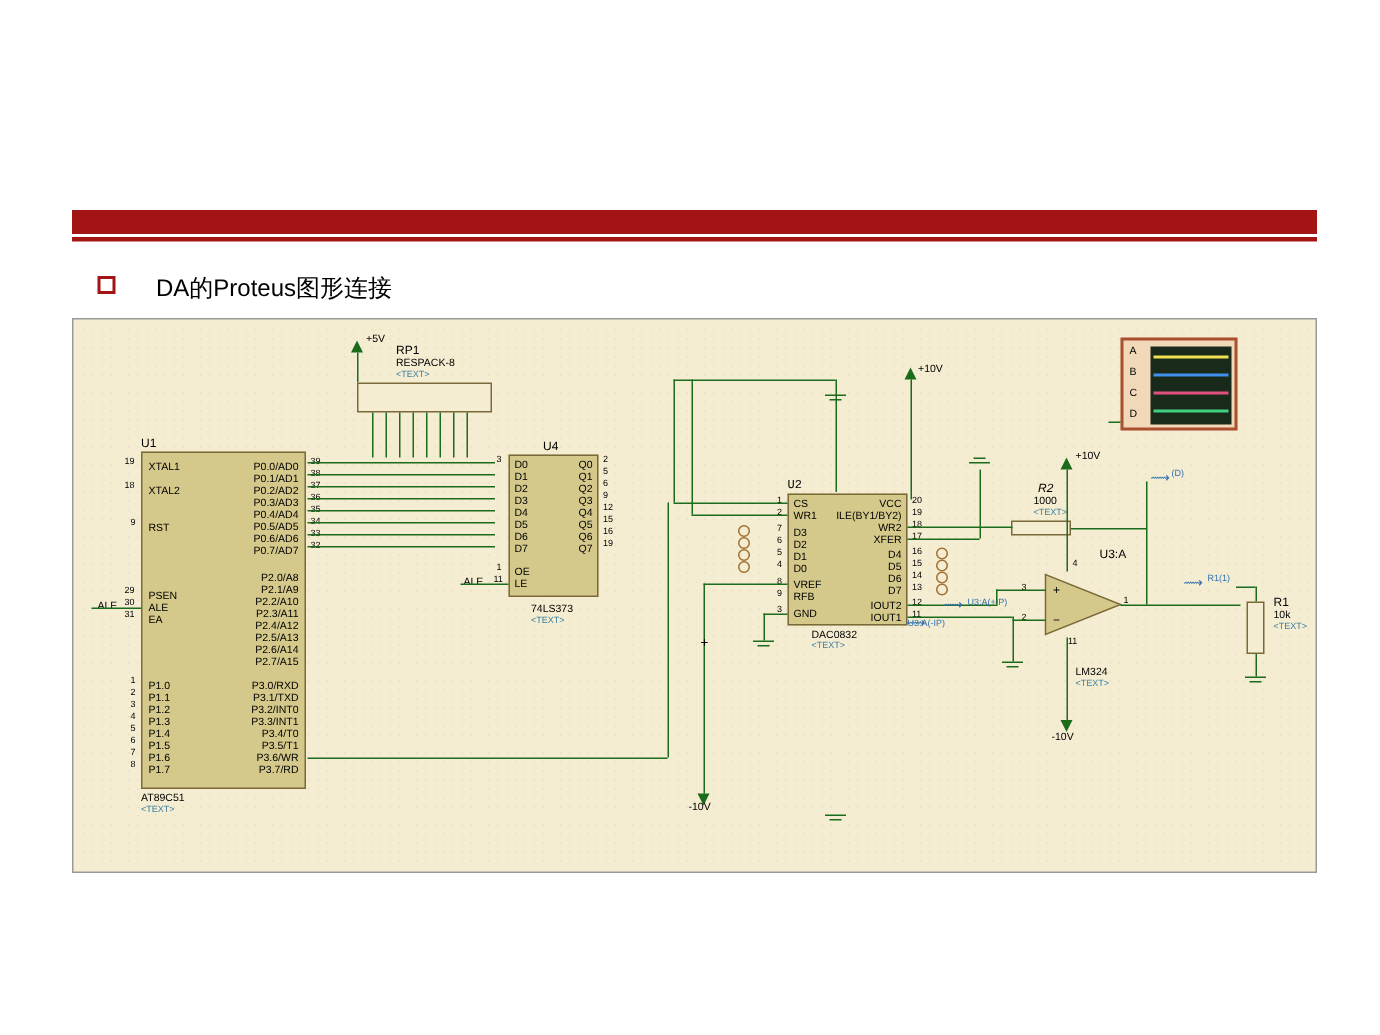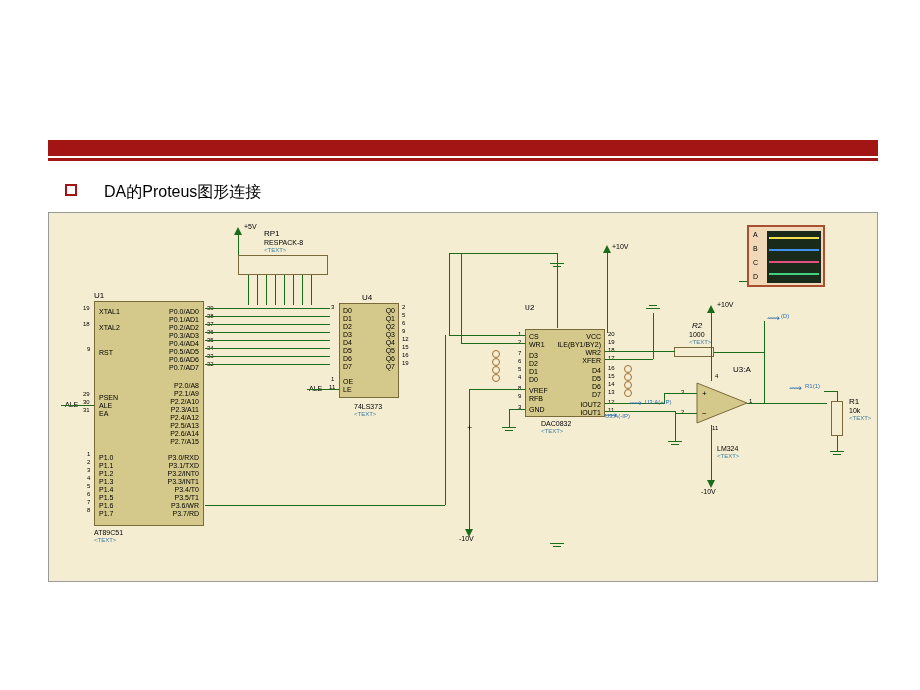--- a/index.html
+++ b/index.html
@@ -177,21 +177,21 @@
   <div class="pin-num" style="top:139px; left:353px;">16</div>
   <div class="pin-num" style="top:147px; left:353px;">19</div>
   <div class="label" style="top:190px; left:305px;">74LS373</div>
   <div class="txt-small" style="top:198px; left:305px;">&lt;TEXT&gt;</div>
 
   <div class="label" style="top:172px; left:260px;">ALE</div>
   <div class="wire-h" style="top:176px; left:258px; width:32px;"></div>
 
   <div class="wire-v" style="top:176px; left:275px; height:-1px;"></div>
 
-  <div class="label label-lg" style="top:90px; left:476px;font-family:Liberation Mono, monospace;">U2</div>
+  <div class="label label-lg" style="top:106px; left:476px;font-family:Liberation Mono, monospace;">U2</div>
   <div class="chip-bg" style="top:116px; left:476px; width:80px; height:88px;">
     <div class="label" style="top:3px; left:3px;">CS</div>
     <div class="label" style="top:11px; left:3px;">WR1</div>
     <div class="label" style="top:22px; left:3px;">D3</div>
     <div class="label" style="top:30px; left:3px;">D2</div>
     <div class="label" style="top:38px; left:3px;">D1</div>
     <div class="label" style="top:46px; left:3px;">D0</div>
     <div class="label" style="top:57px; left:3px;">VREF</div>
     <div class="label" style="top:65px; left:3px;">RFB</div>
     <div class="label" style="top:76px; left:3px;">GND</div>

